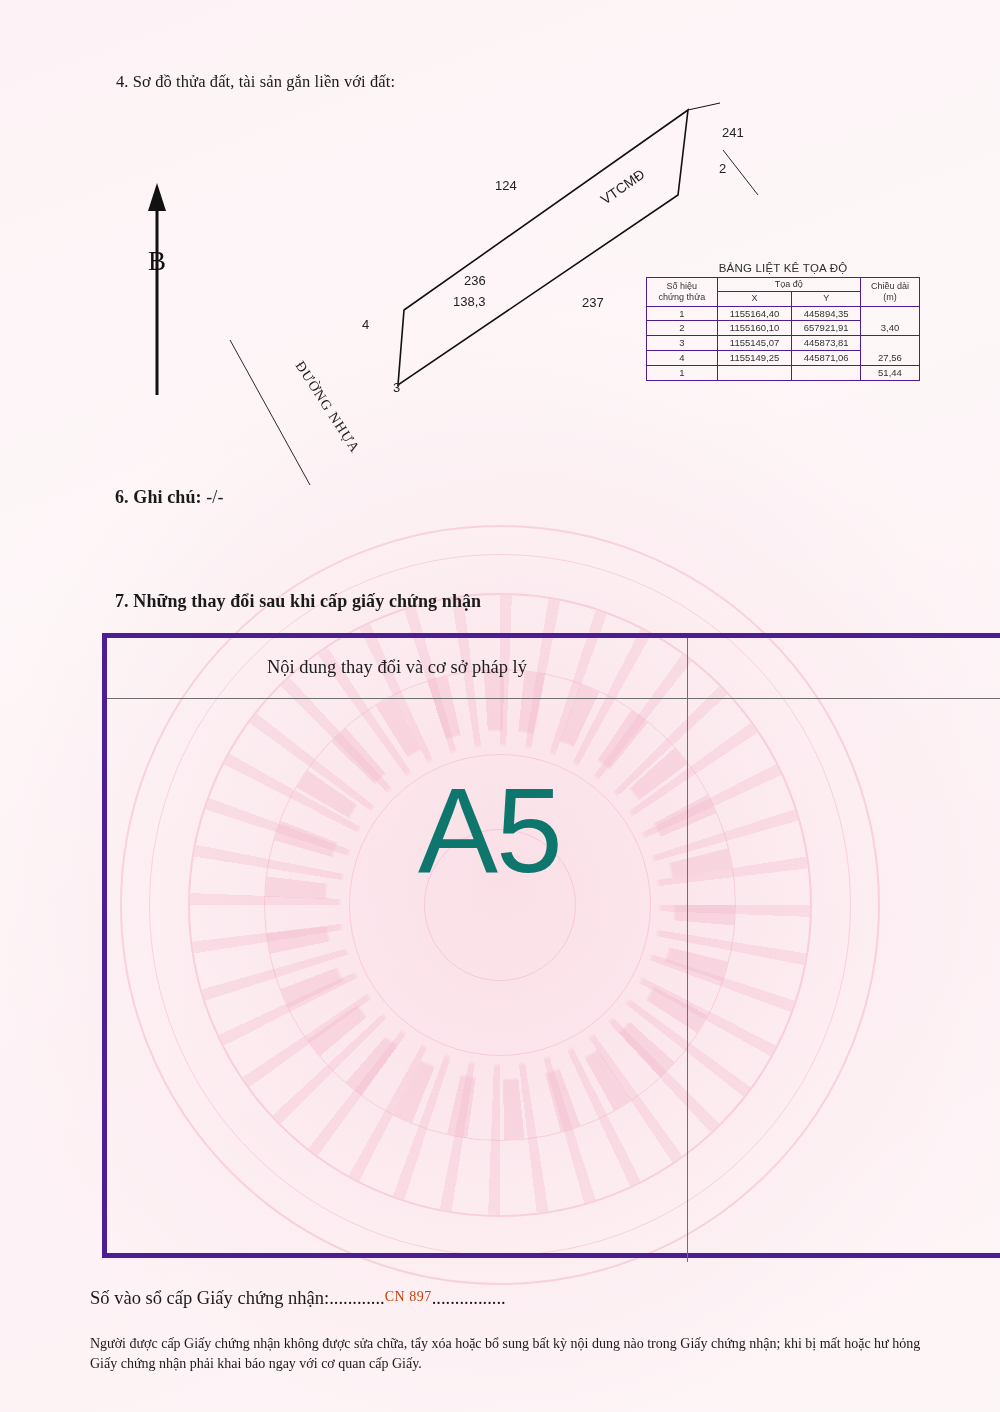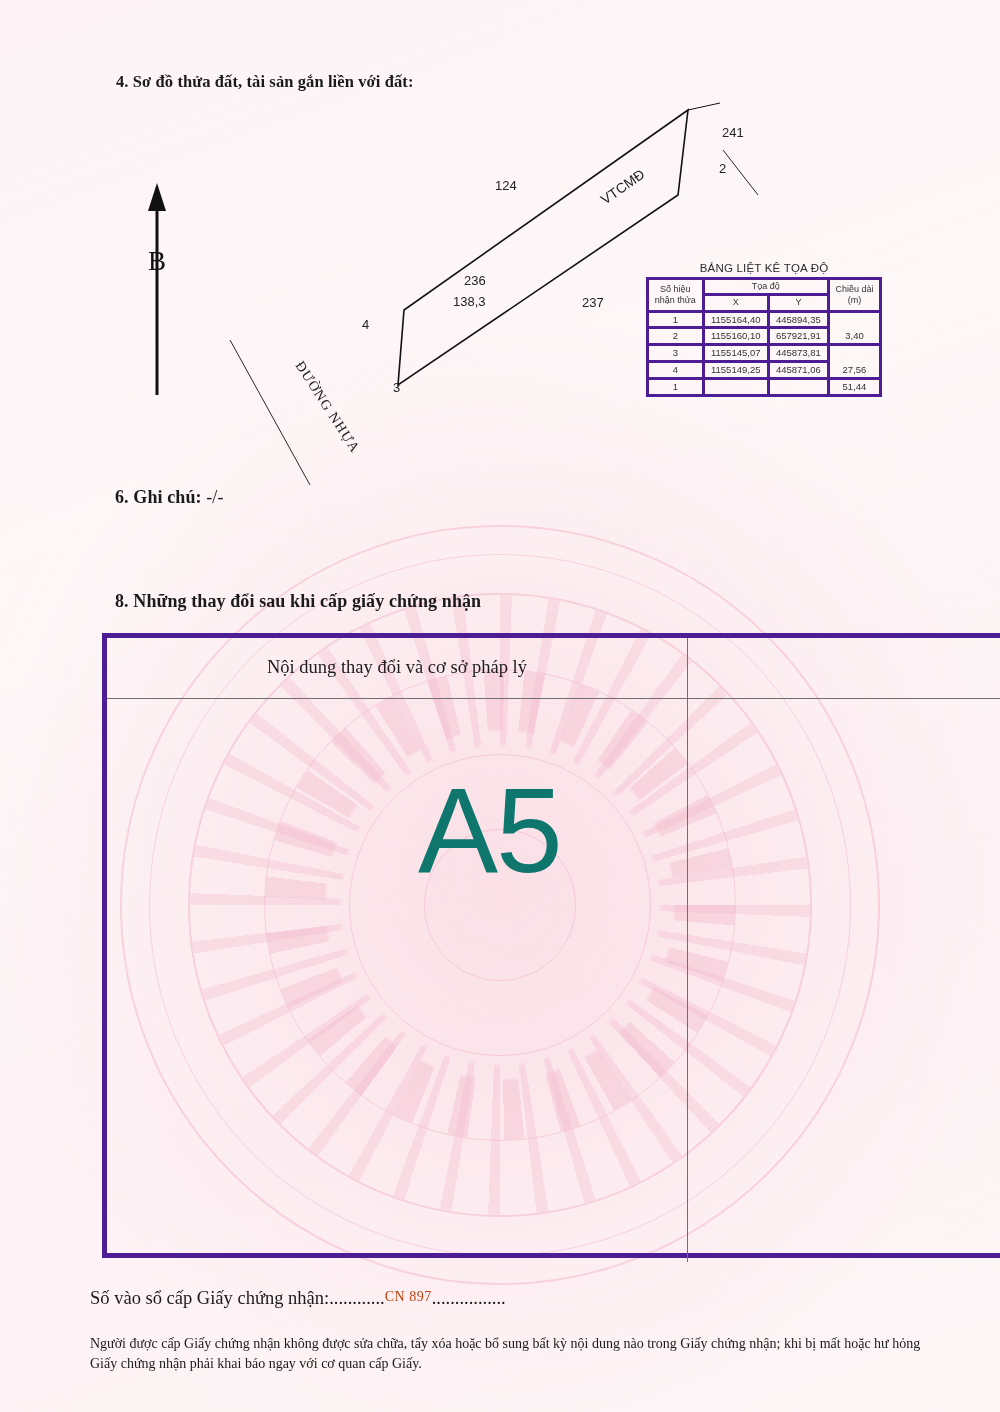--- a/index.html
+++ b/index.html
@@ -75,21 +75,20 @@
     -webkit-mask-image: radial-gradient(circle, transparent 52%, #000 53%, #000 98%, transparent 99%);
     mask-image: radial-gradient(circle, transparent 52%, #000 53%, #000 98%, transparent 99%);
   }
 
   
   .section-title {
     position: absolute;
     font-size: 17px;
     letter-spacing: 0.1px;
     white-space: nowrap;
-    font-weight: bold;
   }
 
   #title-4  { left: 116px; top: 72px;  font-size: 16.5px; }
   #title-5  { left: 115px; top: 487px; font-size: 18px; font-weight: bold; }
   #title-5 .note-val { font-weight: normal; }
   #title-6  { left: 115px; top: 591px; font-size: 18px; font-weight: bold; }
 
   
   #drawing {
     position: absolute;
@@ -98,38 +97,38 @@
     width: 790px;
     height: 390px;
   }
   #drawing svg { display:block; }
 
   
   #coord-table {
     position: absolute;
     left: 646px;
     top: 262px;
-    width: 236px;
+    width: 274px;
     font-family: "Liberation Sans", sans-serif;
     color: #2b2b2b;
   }
   #coord-table .cap {
     text-align: center;
     font-size: 11.5px;
     letter-spacing: 0.2px;
     margin-bottom: 3px;
     color: #2c2c2c;
   }
   #coord-table table {
     border-collapse: collapse;
     width: 100%;
     font-size: 9.5px;
   }
   #coord-table th, #coord-table td {
-    border: 3px solid #4c1d95;
+    border: 1px solid #4c1d95;
     padding: 1px 2px;
     text-align: center;
     font-weight: normal;
     line-height: 1.25;
     color: #333;
   }
   #coord-table th { font-size: 9px; }
   #coord-table td.num { font-size: 9.5px; }
   #coord-table td.len { font-size: 9.5px; vertical-align: bottom; }
 
@@ -252,21 +251,21 @@
   </svg>
 </div>
 
 <div id="coord-table">
   <div class="cap">BẢNG LIỆT KÊ TỌA ĐỘ</div>
   <table>
     <thead>
       <tr>
         <th rowspan="2">
           <span>Số hiệu</span><br>
-          <span>nhận thửa</span>
+          <span>chứng thửa</span>
         </th>
         <th colspan="2">Tọa độ</th>
         <th rowspan="2">
           <span>Chiều dài</span><br>
           <span>(m)</span>
         </th>
       </tr>
       <tr>
         <th>X</th>
         <th>Y</th>
@@ -302,21 +301,21 @@
         <td class="len">51,44</td>
       </tr>
     </tbody>
   </table>
 </div>
 
 <div class="section-title" id="title-5">
   <span>6. Ghi chú:</span><span class="note-val"> -/-</span>
 </div>
 
-<div class="section-title" id="title-6">8. Những thay đổi sau khi cấp giấy chứng nhận</div>
+<div class="section-title" id="title-6">7. Những thay đổi sau khi cấp giấy chứng nhận</div>
 
 <div id="changes-table">
   <div class="thead">
     <div class="th left">Nội dung thay đổi và cơ sở pháp lý</div>
   </div>
   <div class="tbody">
     <div class="td left"></div>
     <div class="td right"></div>
   </div>
 </div>

